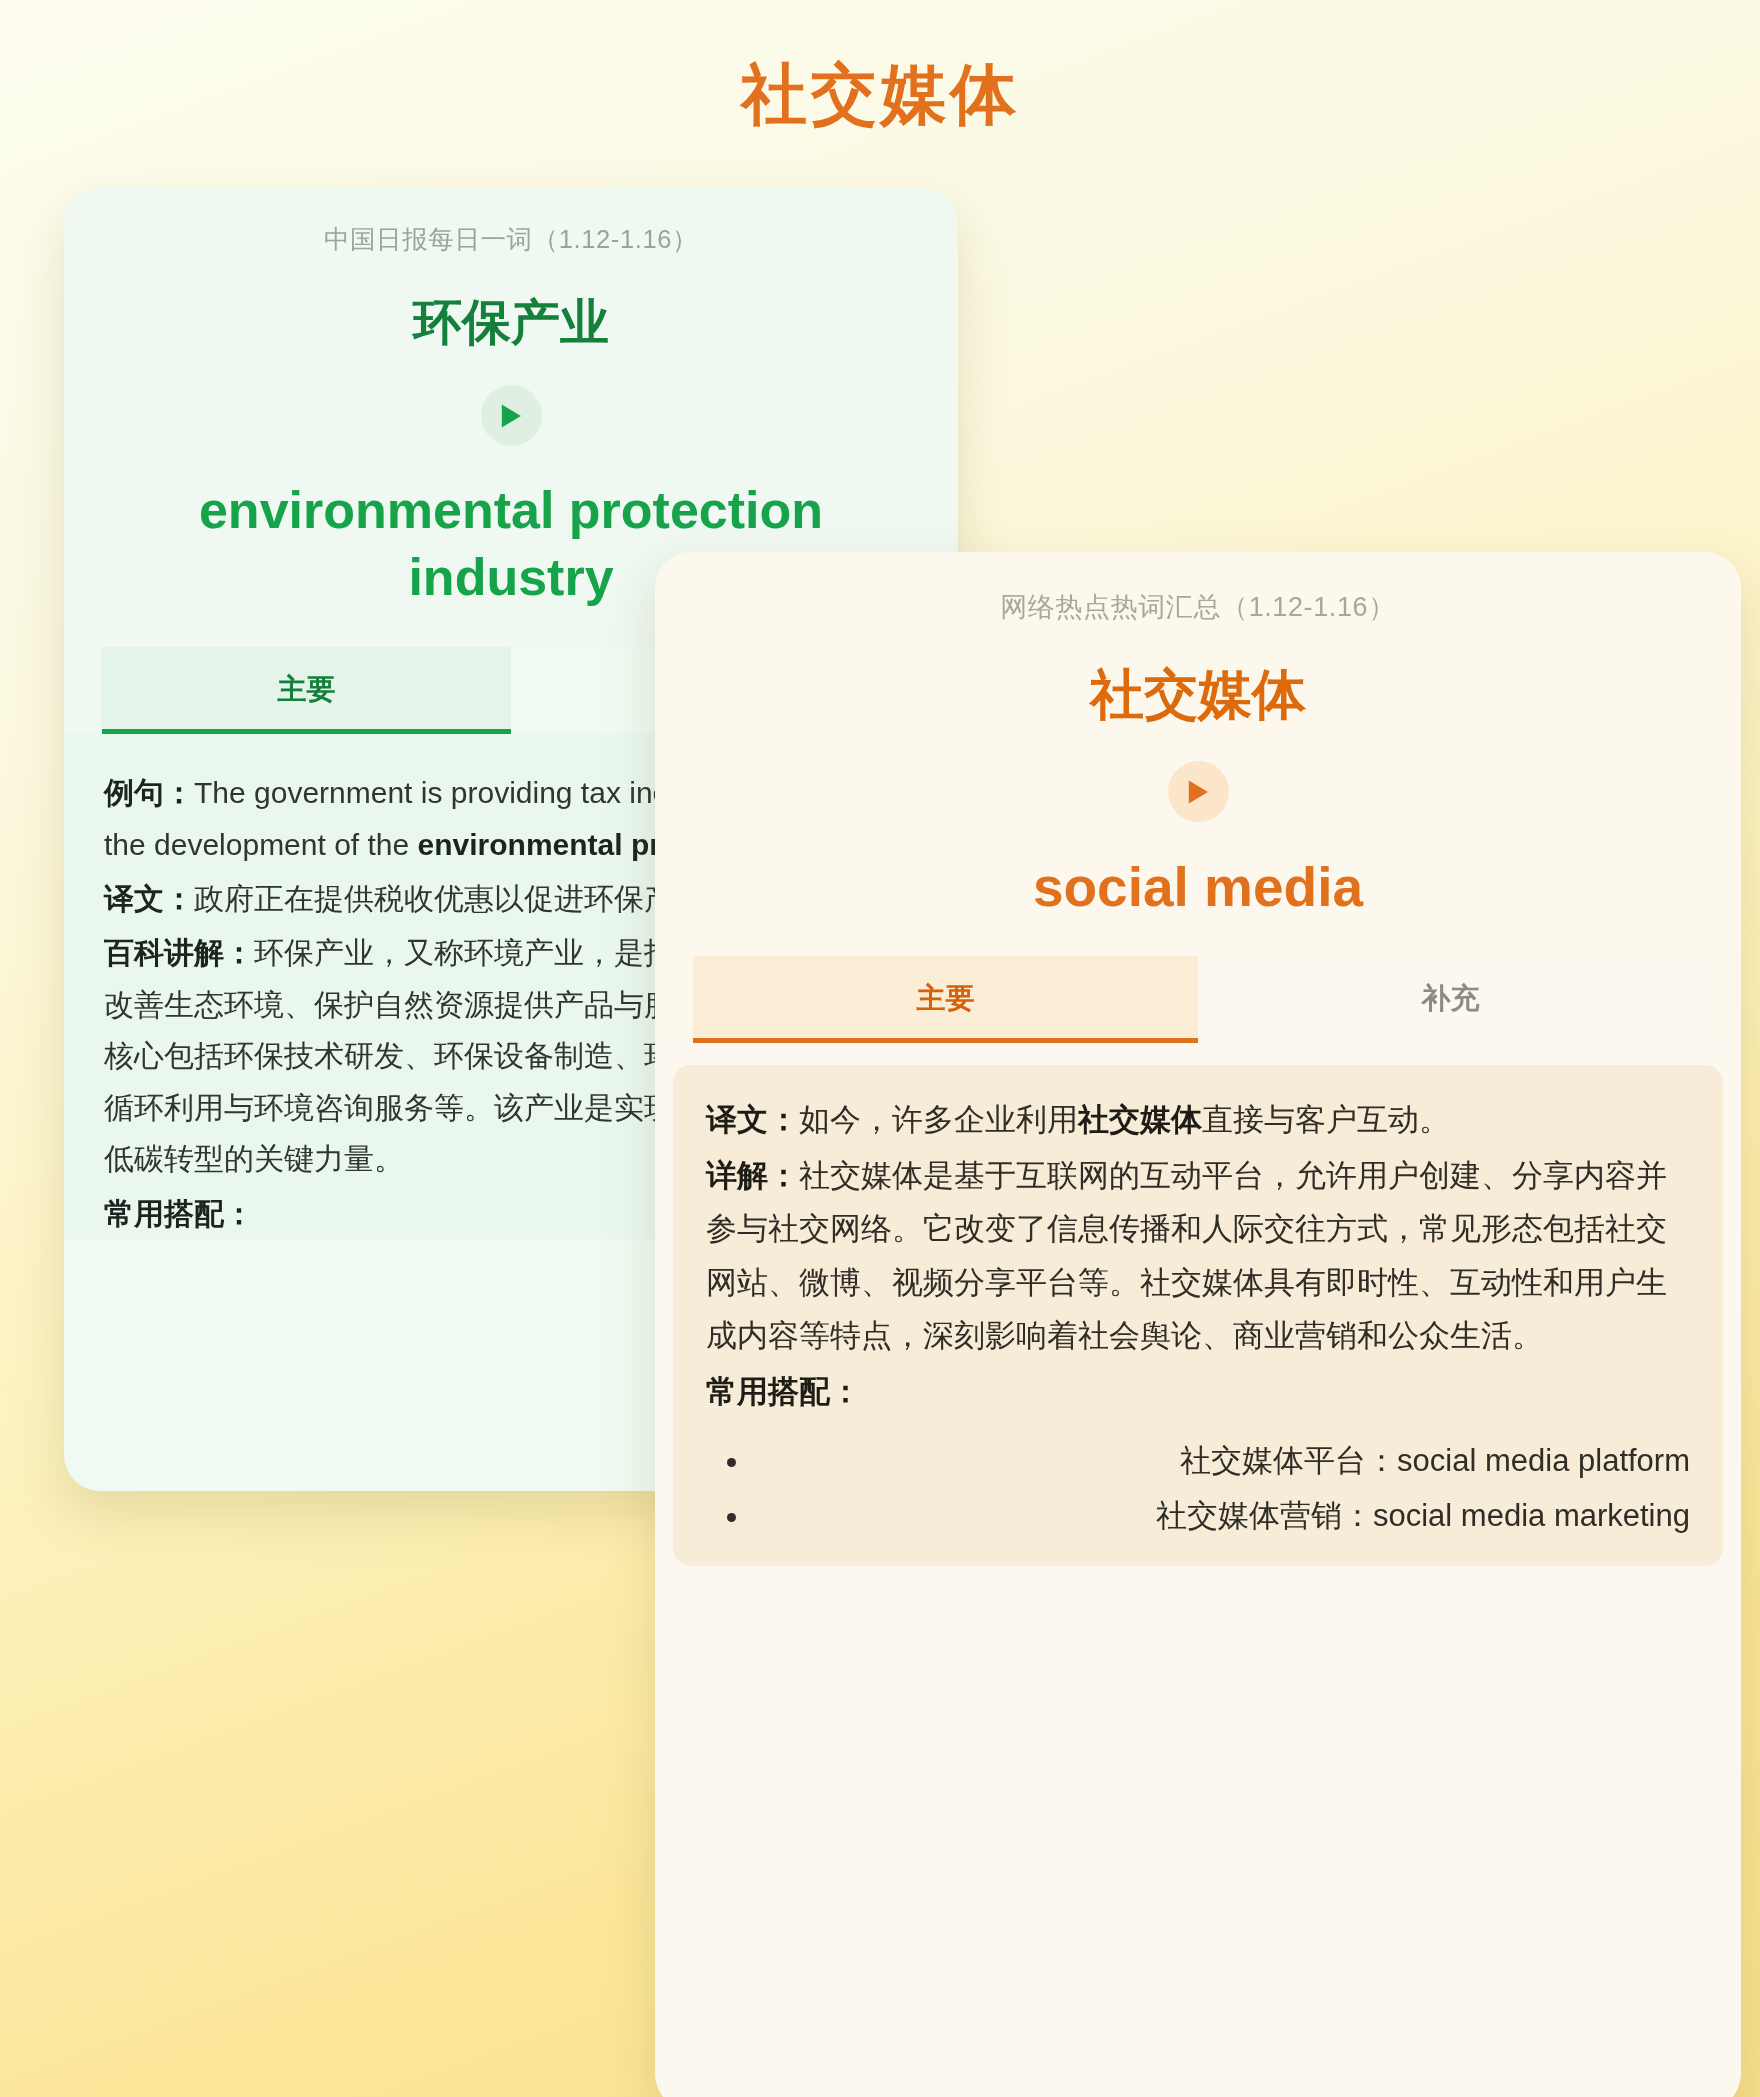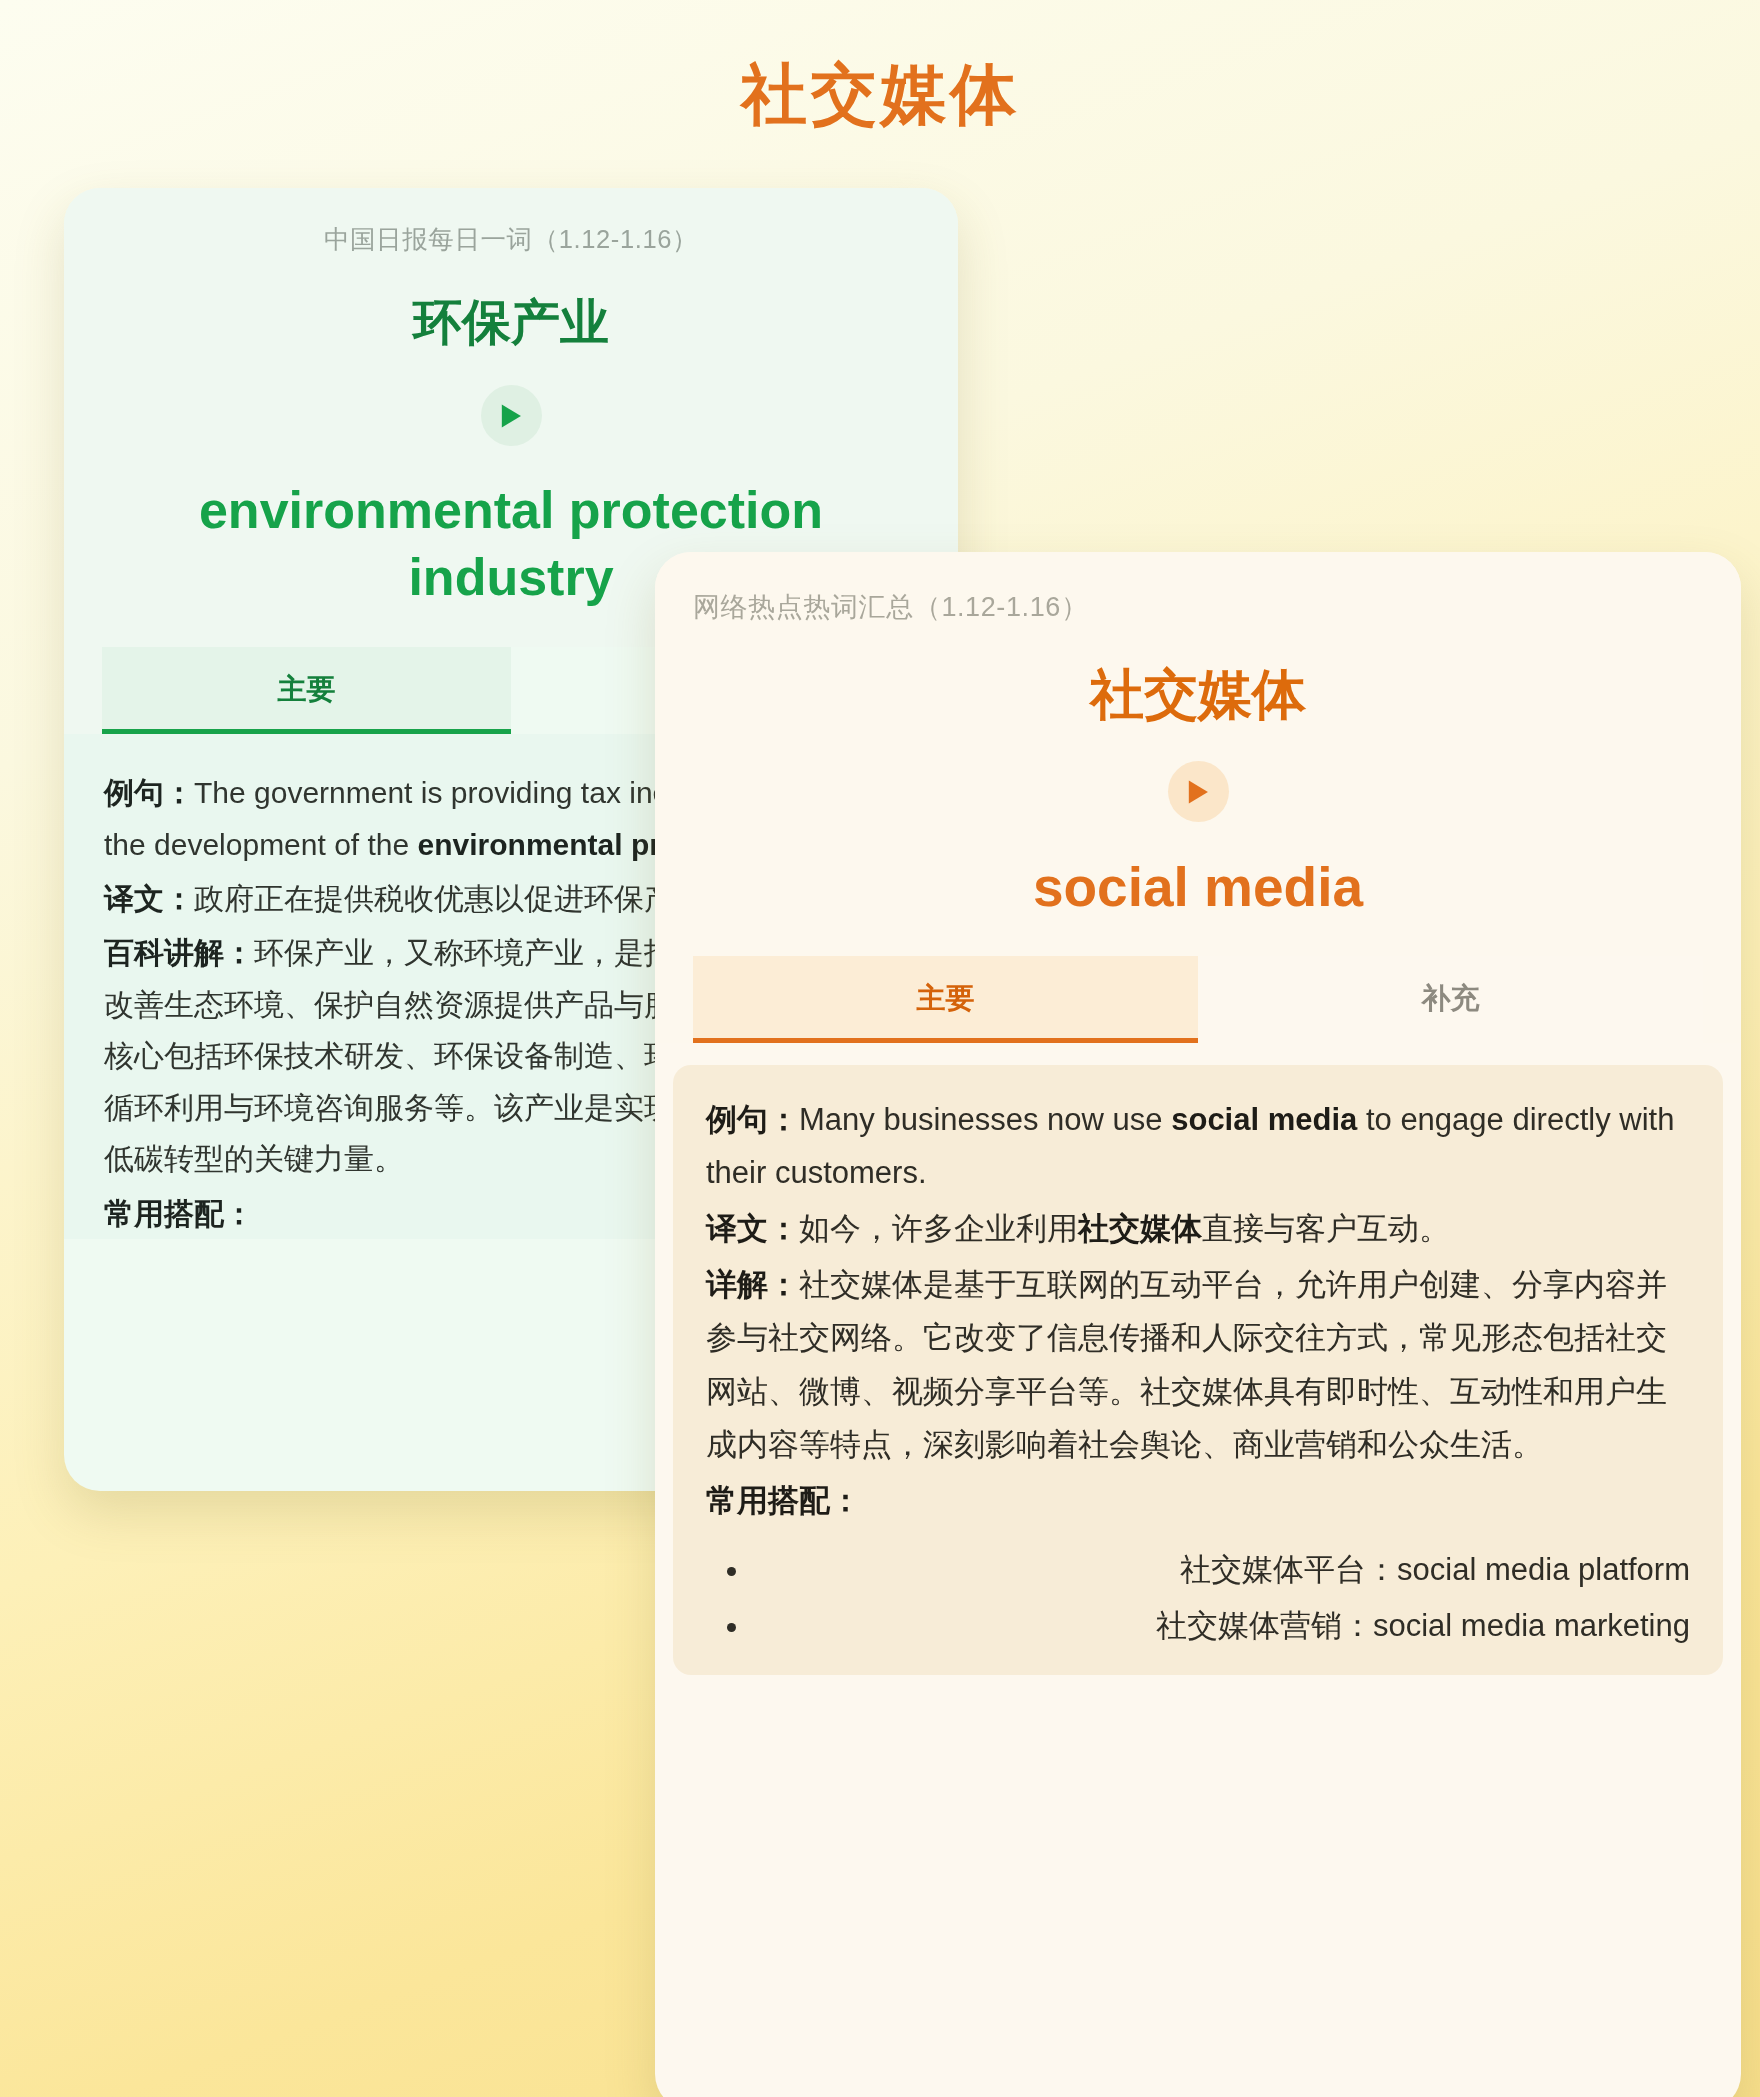--- a/index.html
+++ b/index.html
@@ -117,20 +117,21 @@
     top: 536px;
     width: 1086px;
     height: 1558px;
     background: #fdf8ef;
   }
   .card-orange .card-head {
     background: #fdf8ee;
     padding: 37px 38px 0 38px;
   }
   .card-orange .source {
+    text-align: center;
     font-size: 27px;
     color: #a9a79b;
     letter-spacing: 0.6px;
   }
   .card-orange .word-cn {
     text-align: center;
     font-size: 54px;
     font-weight: bold;
     color: #dd6b0c;
     margin-top: 34px;
@@ -222,23 +223,20 @@
       </svg>
     </div>
     <div class="word-en">social media</div>
     <div class="tabs">
       <div class="tab tab-active">主要</div>
       <div class="tab tab-inactive">补充</div>
     </div>
   </div>
   <div class="body-orange">
     <p class="para">
-      <b>例句：</b><span>Many businesses now use </span><b>social media</b><span> to engage directly with their customers.</span>
-    </p>
-    <p class="para">
       <b>译文：</b><span>如今，许多企业利用</span><b>社交媒体</b><span>直接与客户互动。</span>
     </p>
     <p class="para">
       <b>详解：</b><span>社交媒体是基于互联网的互动平台，允许用户创建、分享内容并参与社交网络。它改变了信息传播和人际交往方式，常见形态包括社交网站、微博、视频分享平台等。社交媒体具有即时性、互动性和用户生成内容等特点，深刻影响着社会舆论、商业营销和公众生活。</span>
     </p>
     <p class="para">
       <b>常用搭配：</b>
     </p>
     <ul class="collocations">
       <li>社交媒体平台：social media platform</li>

